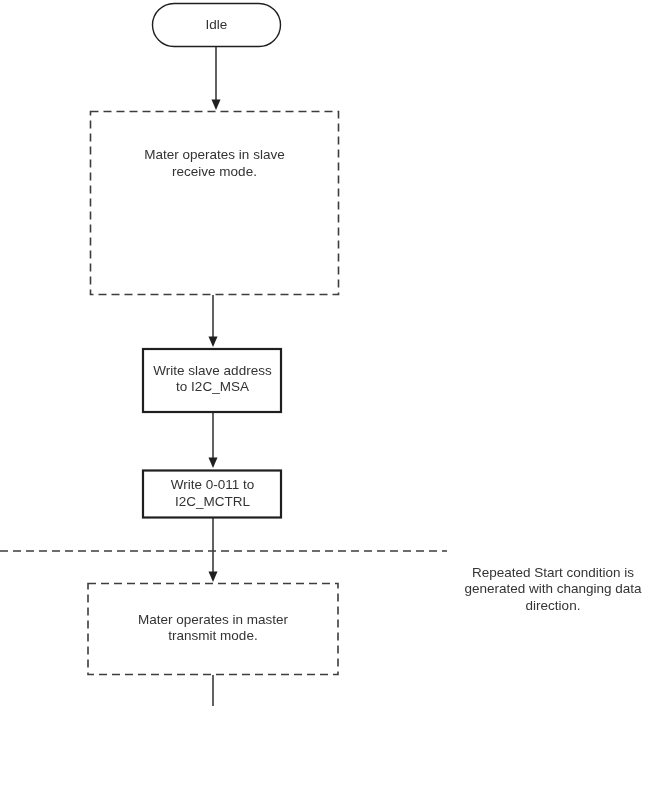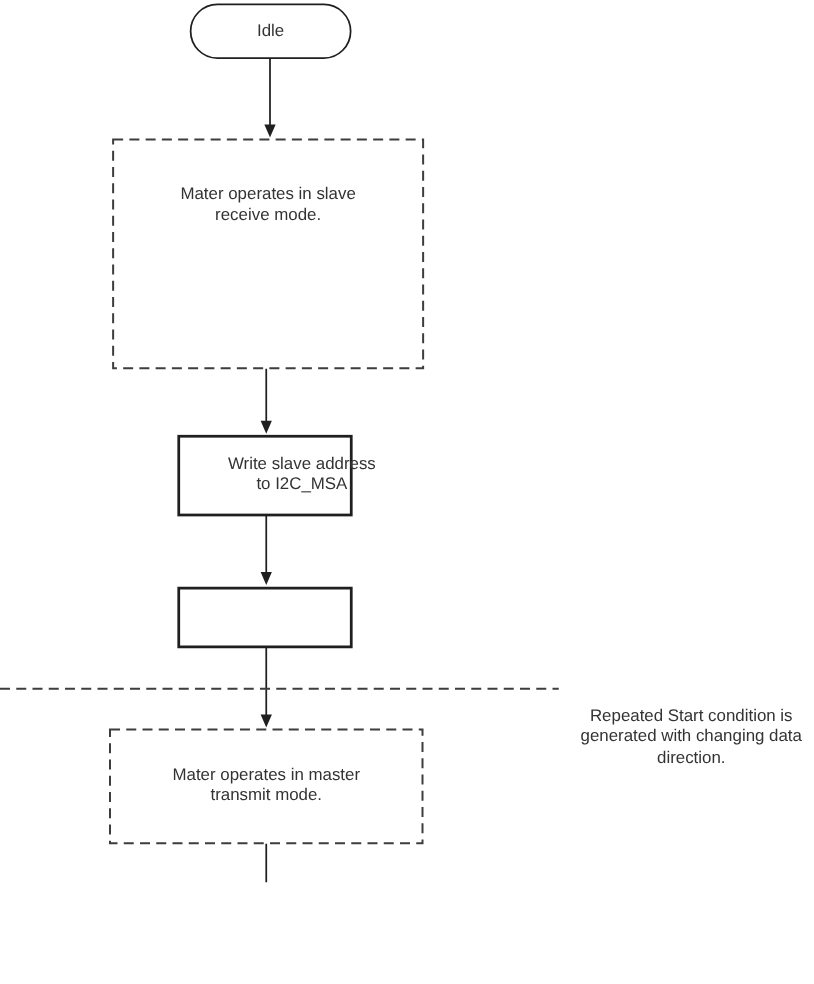--- a/index.html
+++ b/index.html
@@ -28,21 +28,21 @@
     position: absolute;
     text-align: center;
     font-size: 13.5px;
     line-height: 16.5px;
     color: #333333;
     white-space: pre-wrap;
   }
   .t-idle-start   { left: 152px; top: 16.5px;  width: 129px; }
   .t-receive-1    { left: 90px;  top: 147px;   width: 249px; }
   .t-receive-2    { left: 90px;  top: 213.5px; width: 249px; }
-  .t-msa          { left: 142px; top: 362.5px; width: 141px; padding-left: 29px; }
+  .t-msa          { left: 142px; top: 362.5px; width: 141px; }
   .t-mctrl        { left: 142px; top: 477px;   width: 141px; }
   .t-transmit     { left: 88px;  top: 611.5px; width: 250px; }
   .t-idle-end     { left: 150px; top: 753.5px; width: 131px; }
   .t-annotation   { left: 448px; top: 564.5px; width: 210px; }
 </style>
 </head>
 <body>
 
 <div class="stage">
 
@@ -80,20 +80,22 @@
 
   <div class="txt t-idle-start">Idle</div>
 
   <div class="txt t-receive-1">Mater operates in slave
 receive mode.</div>
 
 
   <div class="txt t-msa">Write slave address
 to I2C_MSA</div>
 
+  <div class="txt t-mctrl">Write 0-011 to
+I2C_MCTRL</div>
 
   <div class="txt t-transmit">Mater operates in master
 transmit mode.</div>
 
   <div class="txt t-idle-end">Idle</div>
 
   <div class="txt t-annotation">Repeated Start condition is
 generated with changing data
 direction.</div>
 

